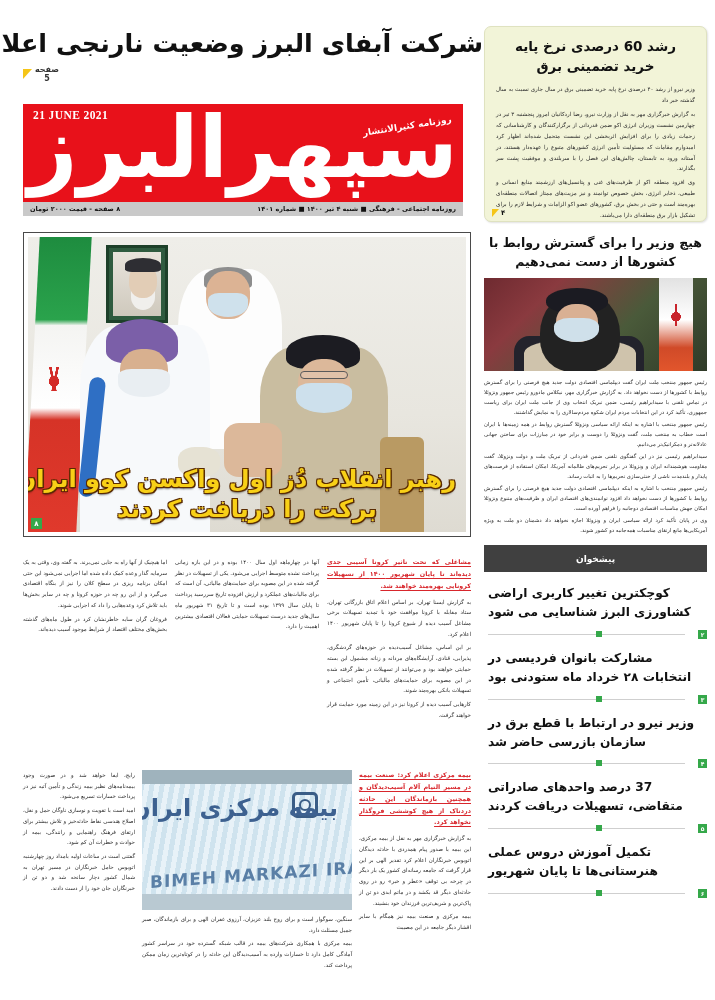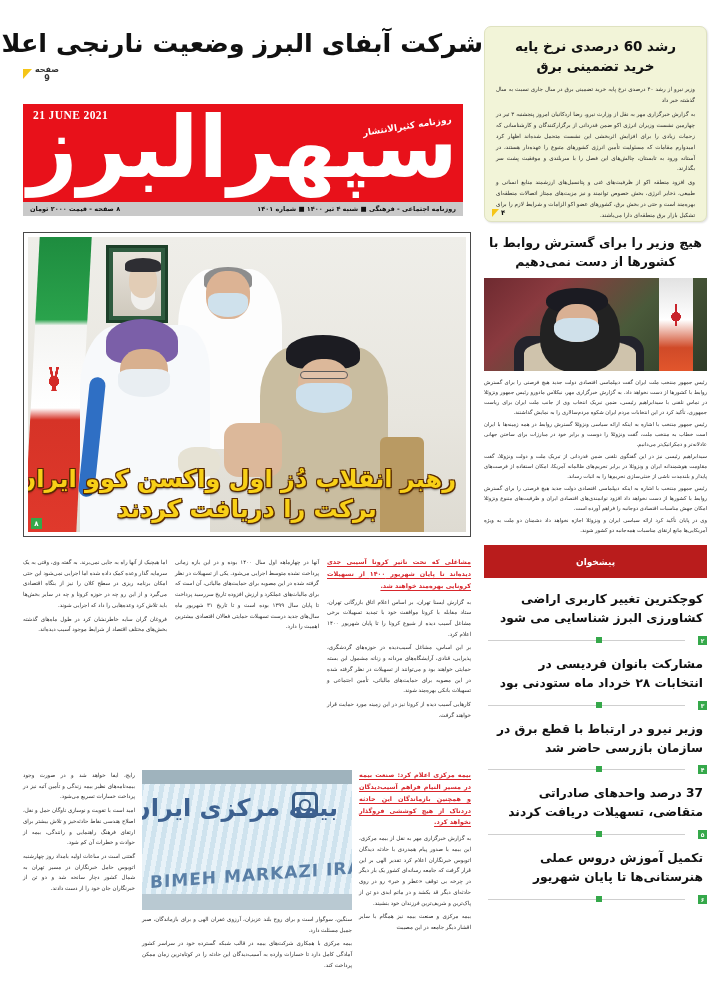--- a/index.html
+++ b/index.html
@@ -252,40 +252,40 @@
   
   .pishkhan {
     position: absolute;
     top: 545px;
     right: 8px;
     width: 223px;
     height: 448px;
   }
   .pishkhan-header {
     width: 100%;
-    height: 33px;
-    background: #b91c1c;
+    height: 27px;
+    background: #404040;
     display: flex;
     align-items: center;
     justify-content: center;
   }
   .pishkhan-header span {
     font-size: 9px;
     color: #ffffff;
     font-weight: bold;
     letter-spacing: 0.5px;
   }
   .pishkhan-list { padding-top: 2px; }
   .pk-item { position: relative; padding: 10px 4px 4px 4px; }
   .pk-title {
     font-size: 12.2px;
     font-weight: bold;
     color: #111;
     line-height: 1.55;
-    text-align: right;
+    text-align: left;
   }
   .pk-sep {
     position: relative;
     height: 9px;
     margin-top: 4px;
   }
   .pk-sep::before {
     content: "";
     position: absolute;
     top: 4px; left: 4px; right: 22px;
@@ -624,21 +624,21 @@
 </style>
 </head>
 <body>
 
 <div class="page">
 
   <div class="top-banner">
     <div class="top-banner-title">شرکت آبفای البرز وضعیت نارنجی اعلام کرد</div>
     <div class="page-ref">
       <span class="page-ref-tri"></span>
-      <span class="page-ref-text">صفحه 9</span>
+      <span class="page-ref-text">صفحه 5</span>
     </div>
   </div>
 
   <div class="masthead">
     <div class="masthead-date">21 JUNE 2021</div>
     <div class="masthead-sub">روزنامه کثیرالانتشار</div>
     <div class="masthead-logo">سپهرالبرز</div>
   </div>
   <div class="masthead-strip">
     <span class="strip-right">روزنامه اجتماعی - فرهنگی ■ شنبه ۴ تیر ۱۴۰۰ ■ شماره ۱۴۰۱</span>
@@ -794,21 +794,21 @@
         </div>
       </div>
 
     </div>
   </div>
 
   <div class="art2">
     <div class="art2-grid">
 
       <div class="art2-col">
-        <div class="lead-red">بیمه مرکزی اعلام کرد: صنعت بیمه در مسیر التیام فراهم آسیب‌دیدگان و همچنین بازماندگان این حادثه دردناک از هیچ کوششی فروگذار نخواهد کرد.</div>
+        <div class="lead-red">بیمه مرکزی اعلام کرد: صنعت بیمه در مسیر التیام آلام آسیب‌دیدگان و همچنین بازماندگان این حادثه دردناک از هیچ کوششی فروگذار نخواهد کرد.</div>
         <div class="col-body">
           <p>به گزارش خبرگزاری مهر به نقل از بیمه مرکزی، این بیمه با صدور پیام همدردی با حادثه دیدگان اتوبوس خبرنگاران اعلام کرد تقدیر الهی بر این قرار گرفت که جامعه رسانه‌ای کشور یک بار دیگر در چرخه بی توقف «عطر و خبر» رو در روی حادثه‌ای دیگر قد بکشد و در ماتم ابدی دو تن از پاک‌ترین و شریف‌ترین فرزندان خود بنشیند.</p>
           <p>بیمه مرکزی و صنعت بیمه نیز همگام با سایر اقشار دیگر جامعه در این مصیبت</p>
         </div>
       </div>
 
       <div style="flex:0 0 210px;">
         <div class="art2-photo">
           <div class="art2-photo-top"></div>
           <div class="sign-logo"></div>

